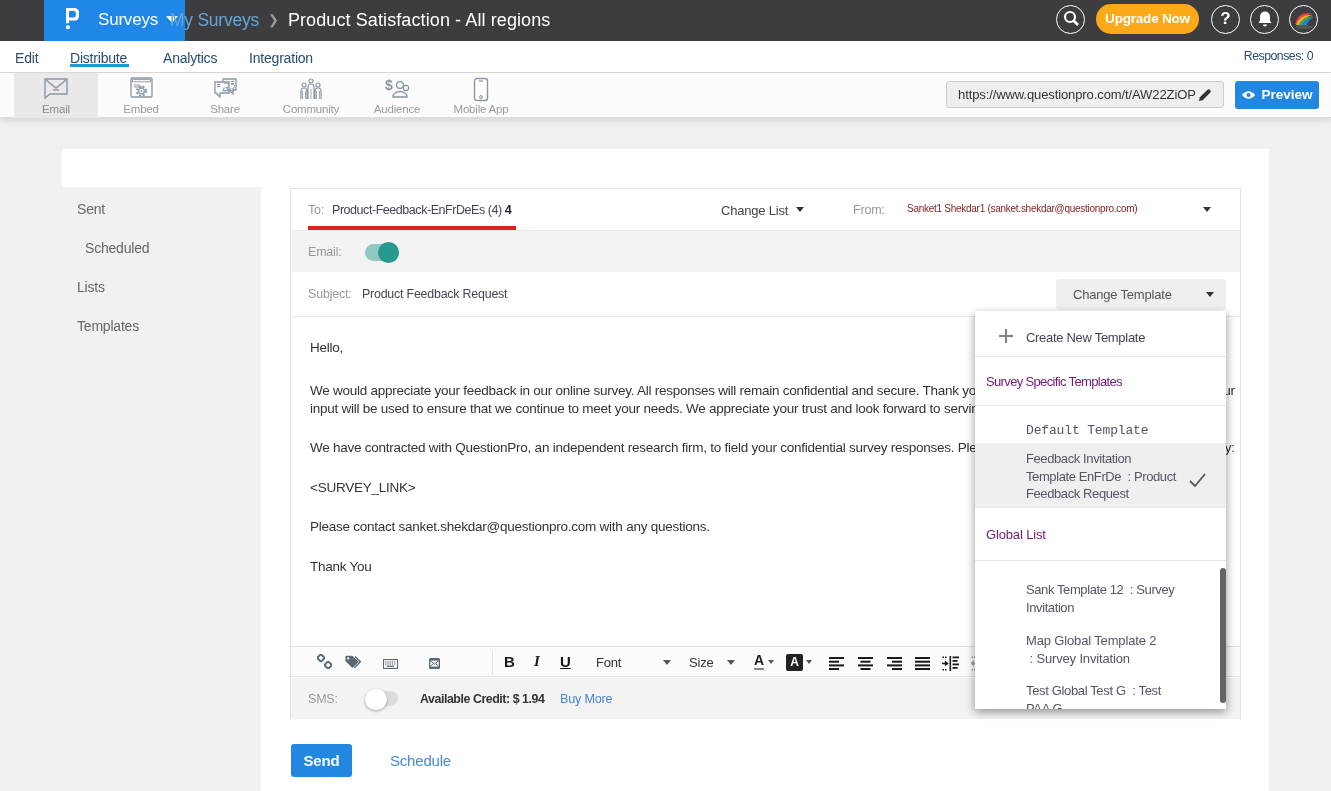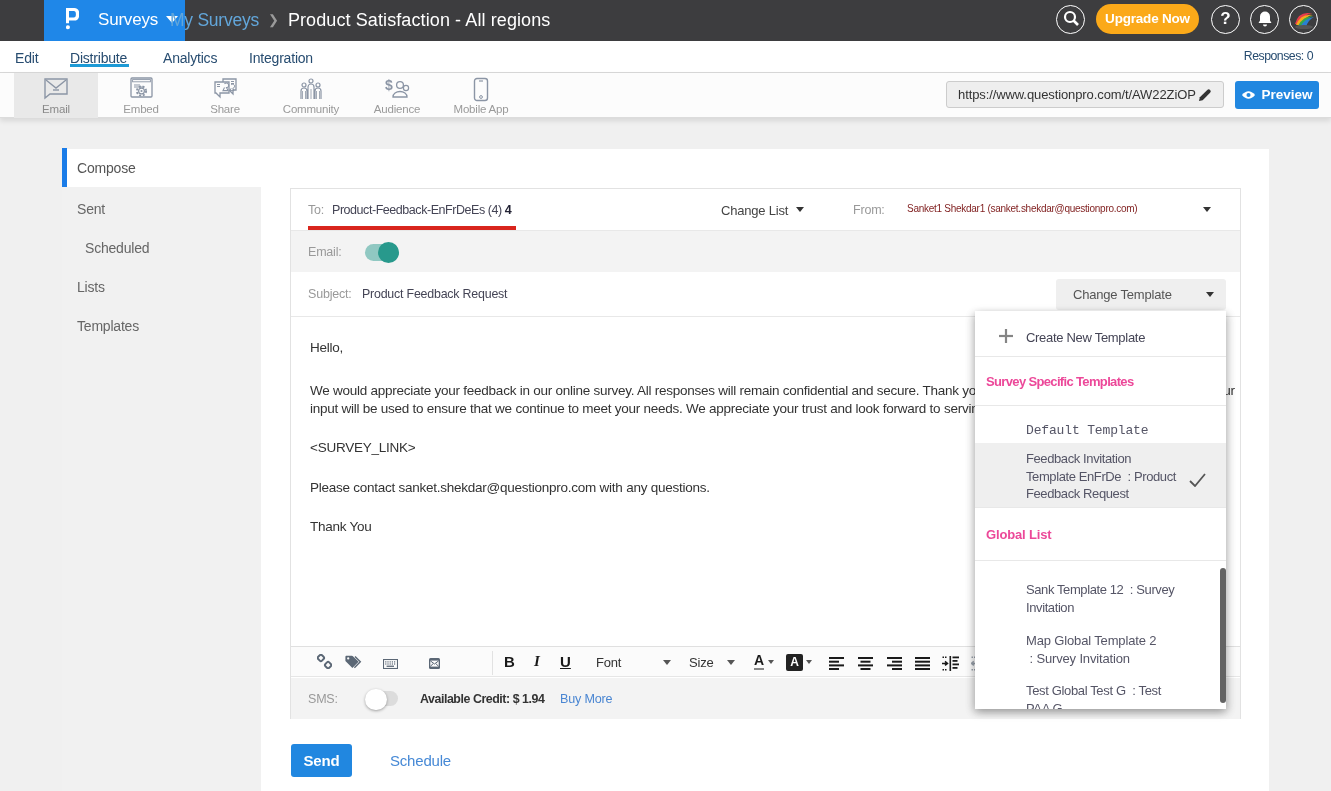--- a/index.html
+++ b/index.html
@@ -54,21 +54,21 @@
 #bodytext p { margin:0 0 22px 0; }
 #bodytext p.first { margin-bottom:25.5px; }
 .sp { display:inline-block; }
 #edtoolbar { position:absolute; left:0; top:457px; width:949px; height:31px; border-top:1px solid #e0e0e0; border-bottom:1px solid #e6e6e6; background:#fbfbfb; }
 #smsrow { position:absolute; left:0; top:489px; width:949px; height:41px; background:#f3f3f3; }
 #sendbtn { position:absolute; left:291px; top:744px; width:61px; height:33px; background:#2187e0; border-radius:3px; color:#fff; font-size:15px; font-weight:bold; text-align:center; line-height:33px; letter-spacing:-0.2px; }
 #schedule { position:absolute; left:390px; top:752px; font-size:15px; letter-spacing:-0.2px; color:#4689d6; }
 
 
 #dropdown { position:absolute; left:975px; top:311px; width:251px; height:398px; overflow:hidden; background:#fff; box-shadow:0 3px 9px rgba(0,0,0,0.22), -3px 3px 8px rgba(0,0,0,0.11), 3px 3px 8px rgba(0,0,0,0.11); font-size:13px; letter-spacing:-0.15px; color:#556; }
-#dropdown .hd { font-weight:bold; color:#ec4899; position:absolute; left:11px; }
+#dropdown .hd { font-weight:normal; color:#701a75; position:absolute; left:11px; }
 #dropdown .it { position:absolute; left:51px; line-height:17.5px; }
 #dropdown .dv { position:absolute; left:0; width:251px; height:1px; background:#e8e8e8; }
 #ddthumb { position:absolute; left:245px; top:257px; width:6px; height:135px; background:#636363; border-radius:3px; }
 </style>
 </head>
 <body>
 
 <div id="topbar">
   <div id="logo">
     <svg width="13.5" height="21.5" viewBox="0 0 13.5 21.5" style="left:21.5px; top:8px;">
@@ -173,24 +173,20 @@
   <div id="urlbox">https://www.questionpro.com/t/AW22ZiOP<svg width="13" height="13" viewBox="0 0 14 14" style="position:absolute; right:12px; top:7px;">
         <path d="M1 13 l1 -4 L10 1 a1.6 1.6 0 0 1 3 3 L5 12 z" fill="#333"></path>
       </svg></div>
   <div id="previewbtn"><svg width="15" height="10" viewBox="0 0 16 10" style="vertical-align:-1px; margin-right:5px;">
         <path d="M1 5 Q8 -3 15 5 Q8 13 1 5 z" fill="#fff"></path>
         <circle cx="8" cy="5" r="2.2" fill="#2187e0"></circle>
       </svg>Preview</div>
 </div>
 
 <div id="card">
-  <div id="composerow">
-      <span class="sideitem" style="top:11px; color:#555;">Compose</span>
-      <div id="composebar"></div>
-    </div>
   <div id="sidebar">
     <span class="sideitem" style="top:14px;">Sent</span>
     <span class="sideitem" style="top:53px;margin-left:8px;">Scheduled</span>
     <span class="sideitem" style="top:92px;">Lists</span>
     <span class="sideitem" style="top:131px;">Templates</span>
   </div>
 </div>
 
 <div id="form">
   <div id="torow">
@@ -213,20 +209,21 @@
     <span style="position:absolute; left:71px; top:15px; font-size:12.4px; letter-spacing:-0.2px; color:#445;">Product Feedback Request</span>
     <div id="ctbtn">
         <span style="position:absolute; left:17px; top:8px;">Change Template</span>
         <span class="caret-dn" style="position:absolute; left:150px; top:13px;"></span>
       </div>
   </div>
   <div id="bodyarea">
     <div id="bodytext">
       <p class="first">Hello,</p>
       <p>We would appreciate your feedback in our online survey. All responses will remain confidential and secure. Thank yo<span class="sp" style="width:247px"></span>ur<br>input will be used to ensure that we continue to meet your needs. We appreciate your trust and look forward to serving you in the future.</p>
+      <p>We have contracted with QuestionPro, an independent research firm, to field your confidential survey responses. Ple<span class="sp" style="width:248px"></span>y:</p>
       <p>&lt;SURVEY_LINK&gt;</p>
       <p>Please contact sanket.shekdar@questionpro.com with any questions.</p>
       <p>Thank You</p>
     </div>
   </div>
   <div id="edtoolbar">
     <svg width="15" height="15" viewBox="0 0 15 15" style="position:absolute; left:26px; top:7px;">
         <g stroke="#5b6775" stroke-width="1.9" fill="none">
           <rect x="1.2" y="1.2" width="5.4" height="5.4" rx="1.6" transform="rotate(45 3.9 3.9)"></rect>
           <rect x="8.4" y="8.4" width="5.4" height="5.4" rx="1.6" transform="rotate(45 11.1 11.1)"></rect>

